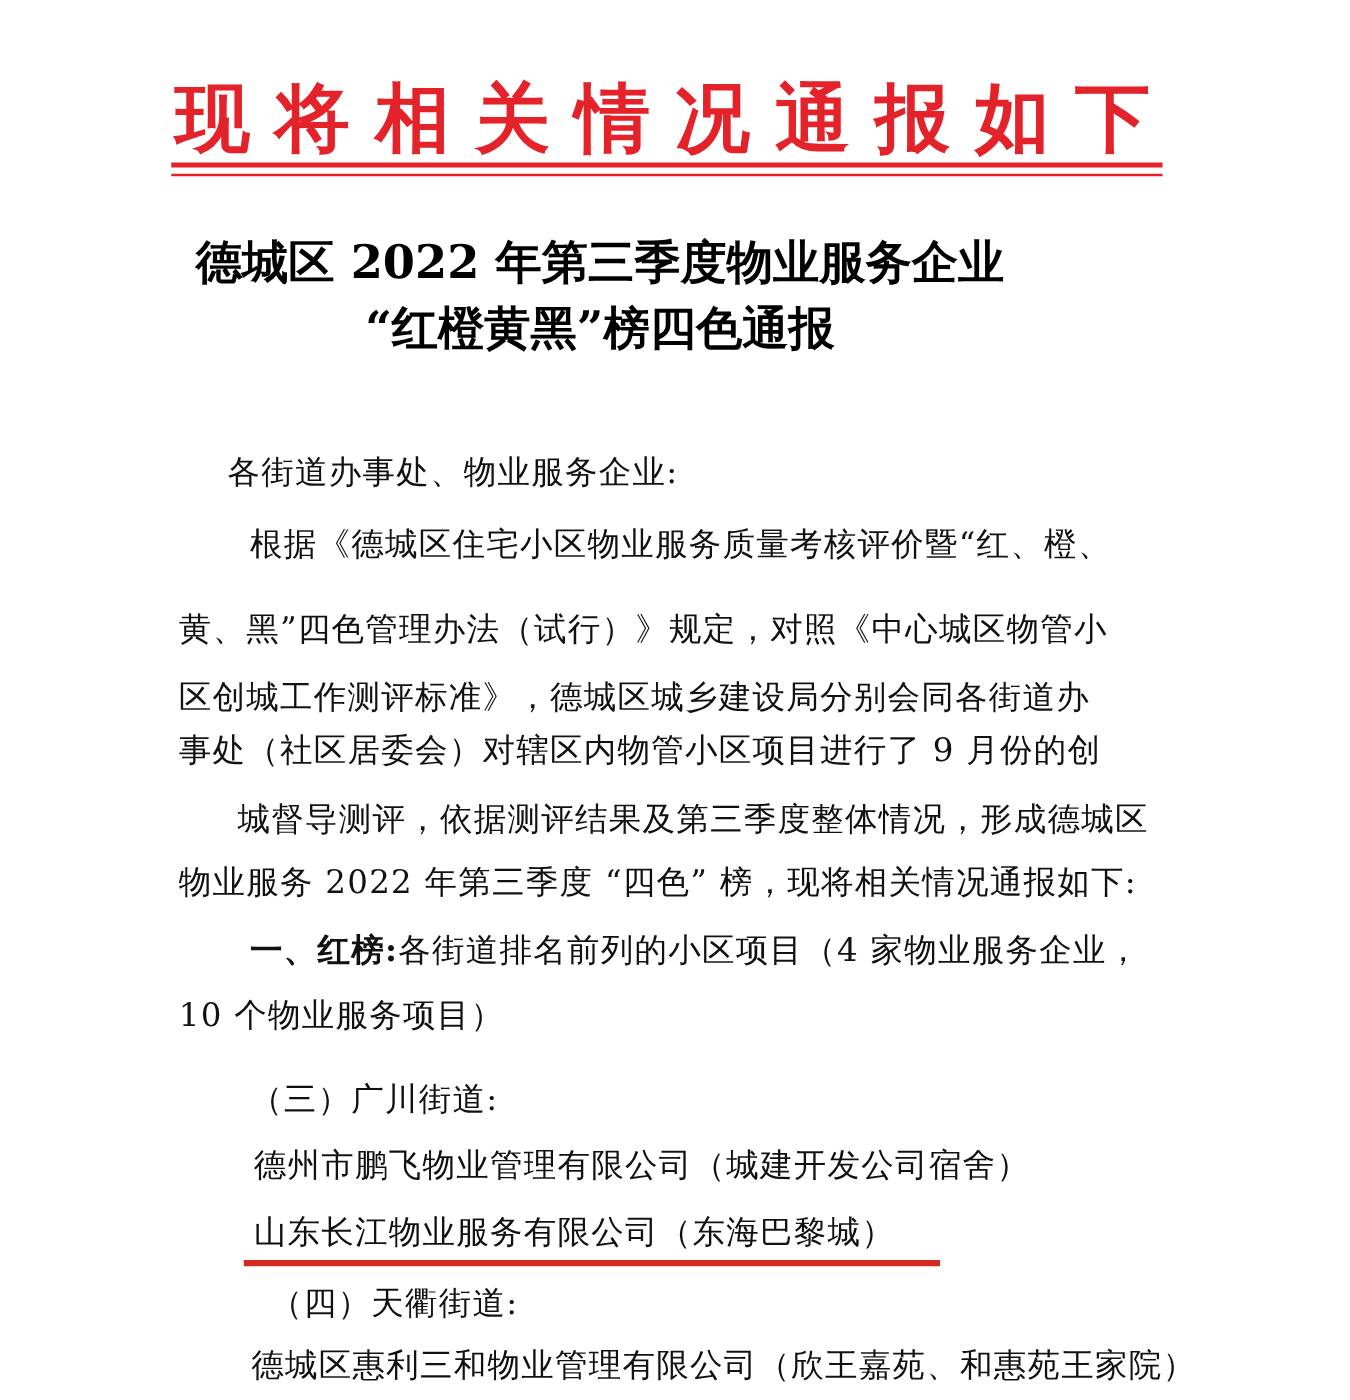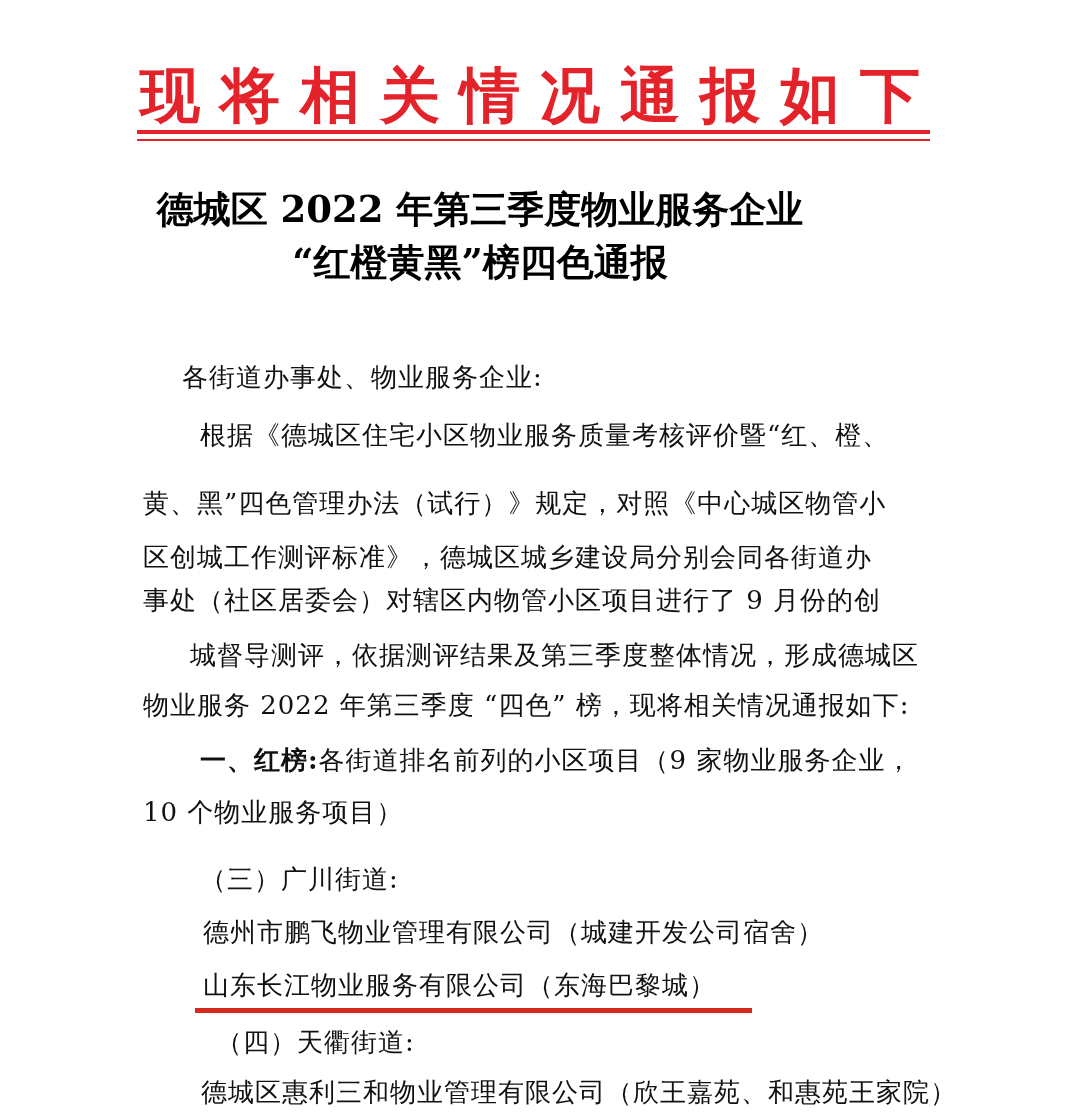--- a/index.html
+++ b/index.html
@@ -31,21 +31,21 @@
 <div class="abs p" style="top:360px;margin-left:39px;">各街道办事处、物业服务企业:</div>
 
 <div class="abs p" style="top:418px; left:200px;">根据《德城区住宅小区物业服务质量考核评价暨“红、橙、</div>
 <div class="abs p" style="top:486px;">黄、黑”四色管理办法（试行）》规定，对照《中心城区物管小</div>
 <div class="abs p" style="top:528px;margin-top:12px;">区创城工作测评标准》，德城区城乡建设局分别会同各街道办</div>
 <div class="abs p" style="top:583px;">事处（社区居委会）对辖区内物管小区项目进行了 9 月份的创</div>
 <div class="abs p" style="top:638px;margin-left:47px;">城督导测评，依据测评结果及第三季度整体情况，形成德城区</div>
 <div class="abs p" style="top:688px;text-align:center;">物业服务 2022 年第三季度 “四色” 榜，现将相关情况通报如下:</div>
 
 <div class="abs p" style="top:743px; left:200px;">
-  <span class="b">一、红榜:</span><span>各街道排名前列的小区项目（9 家物业服务企业，</span>
+  <span class="b">一、红榜:</span><span>各街道排名前列的小区项目（4 家物业服务企业，</span>
 </div>
 <div class="abs p" style="top:795px;">10 个物业服务项目）</div>
 
 <div class="abs p" style="top:862px; left:200px;">（三）广川街道:</div>
 <div class="abs p" style="top:915px; left:203px;text-align:right;">德州市鹏飞物业管理有限公司（城建开发公司宿舍）</div>
 <div class="abs p" style="top:968px; left:203px;">山东长江物业服务有限公司（东海巴黎城）</div>
 <div class="abs underline"></div>
 
 <div class="abs p" style="top:1025px; left:216px;">（四）天衢街道:</div>
 <div class="abs p" style="top:1075px; left:201px;">德城区惠利三和物业管理有限公司（欣王嘉苑、和惠苑王家院）</div>

